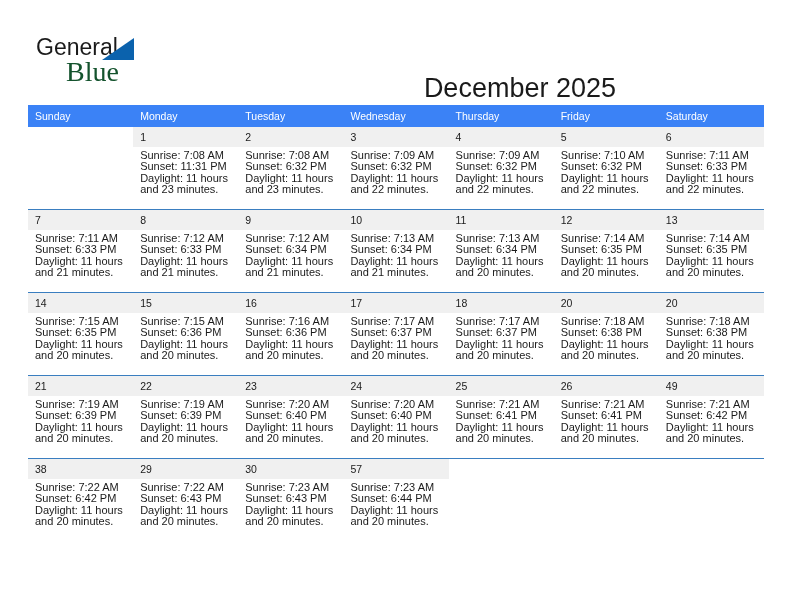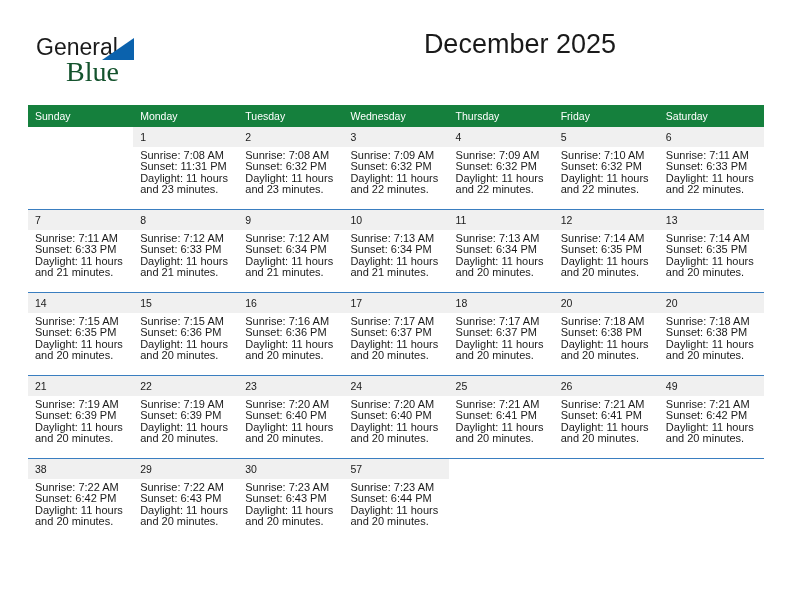--- a/index.html
+++ b/index.html
@@ -66,40 +66,41 @@
     position: absolute;
     right: 0px;
     top: 0px;
     text-align: right;
   }
   .cal-title {
     font-size: 27px;
     color: #1a1a1a;
     line-height: 32px;
     white-space: nowrap;
+    margin-top: 44px;
   }
   .cal-subtitle {
     font-size: 14px;
     color: #1a1a1a;
     line-height: 20px;
     margin-top: 4px;
     white-space: nowrap;
   }
 
   
   .calendar {
     position: absolute;
     left: 28px;
     top: 105px;
     width: 736px;
     border-collapse: collapse;
     table-layout: fixed;
   }
   .calendar th {
-    background: #15803d;
+    background: #3b82f6;
     color: #ffffff;
     font-size: 10.5px;
     font-weight: normal;
     text-align: left;
     padding: 5px 0 5px 7px;
     height: 11px;
     border: none;
   }
   .calendar td {
     width: 105.14px;

